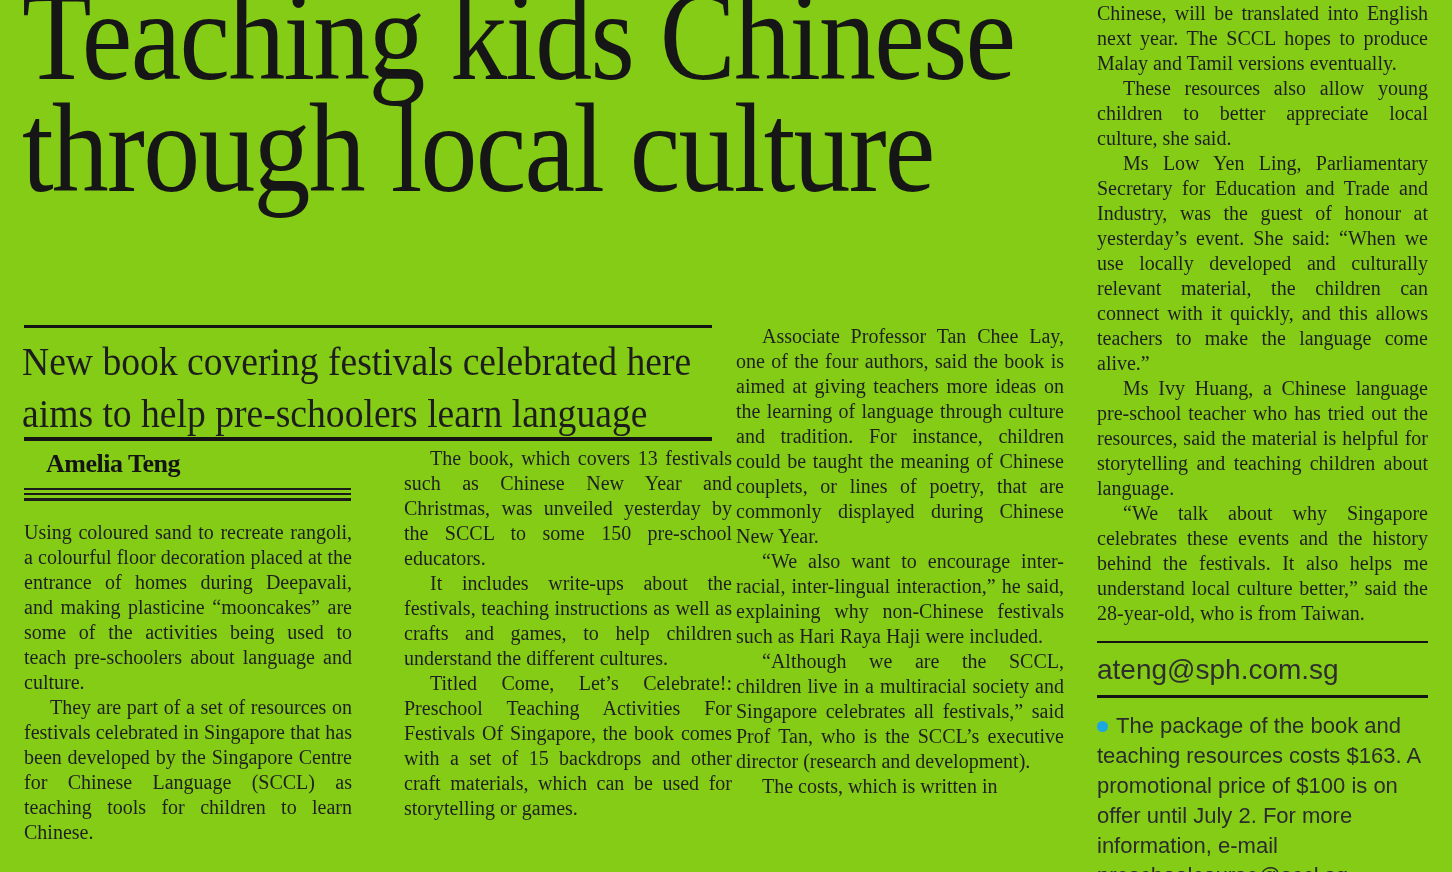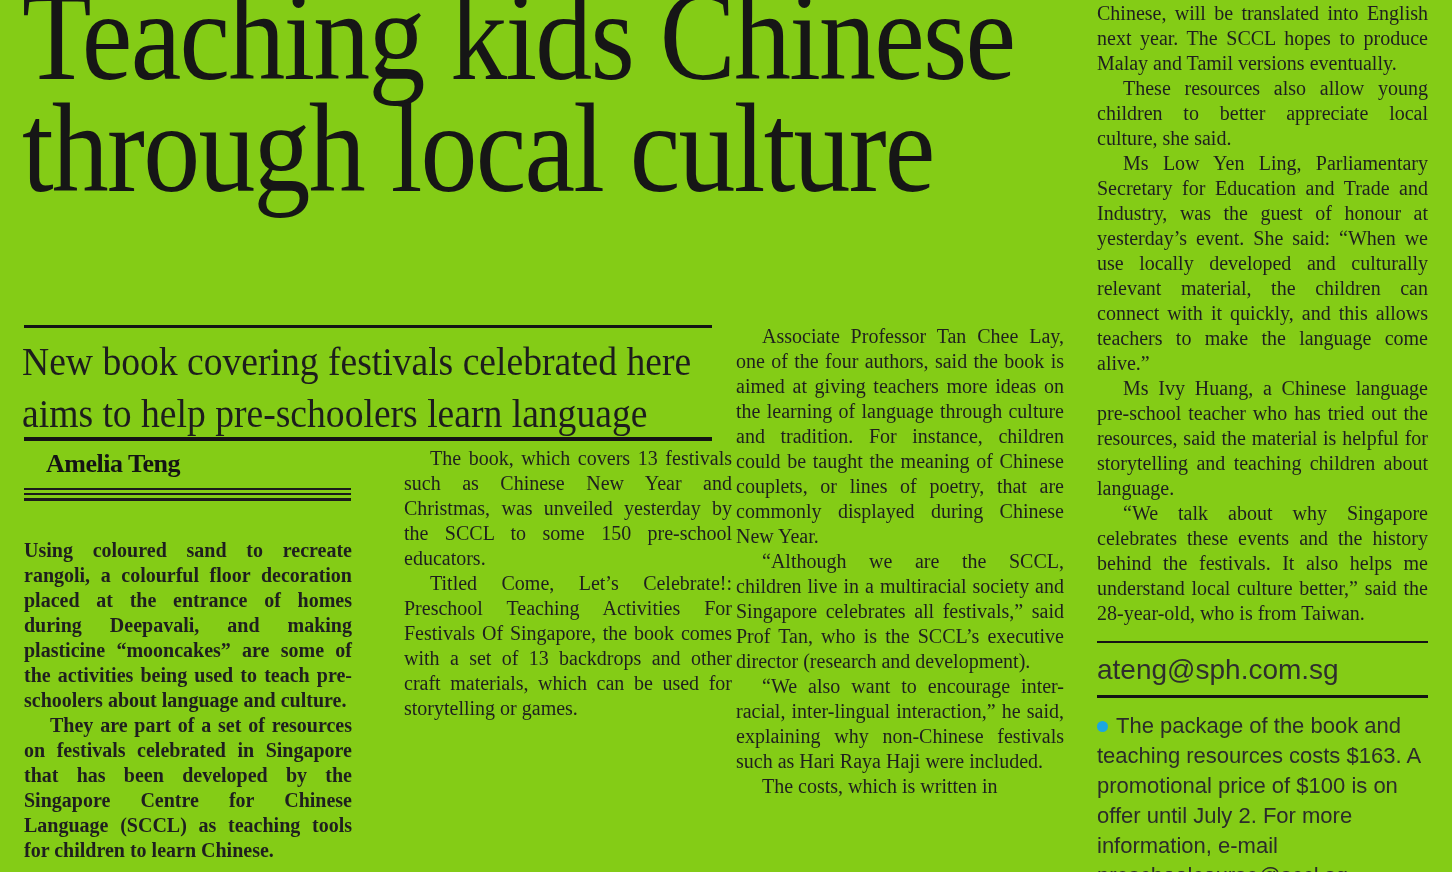--- a/index.html
+++ b/index.html
@@ -64,21 +64,21 @@
   
   .column {
     position: absolute;
     font-size: 20px;
     line-height: 25px;
     text-align: justify;
     color: #1f1f1f;
   }
   .column p { text-indent: 26px; }
   .column.flush-first p:first-child { text-indent: 0; }
-  .col1 { left: 24px;   top: 538px; width: 328px; font-weight: bold; }
+  .col1 { left: 24px;   top: 520px; width: 328px; }
   .col2 { left: 404px;  top: 446px; width: 328px; }
   .col3 { left: 736px;  top: 324px; width: 328px; }
   .col4 { left: 1097px; top: 1px;   width: 331px; }
   
   .footer { margin-top: 15px; font-family: "Liberation Sans", sans-serif; text-align: left; }
   .footer .f-rule-thin  { height: 2px; background: #141414; }
   .footer .f-rule-thick { height: 3px; background: #141414; }
   .footer .email {
     font-size: 28px;
     color: #2e2e2e;
@@ -129,27 +129,28 @@
     <div class="r3"></div>
   </div>
 
   <div class="column col1 flush-first">
       <p>Using coloured sand to recreate rangoli, a colourful floor decoration placed at the entrance of homes during Deepavali, and making plasticine “mooncakes” are some of the activities being used to teach pre-schoolers about language and culture.</p>
       <p>They are part of a set of resources on festivals celebrated in Singapore that has been developed by the Singapore Centre for Chinese Language (SCCL) as teaching tools for children to learn Chinese.</p>
     </div>
 
   <div class="column col2">
       <p>The book, which covers 13 festivals such as Chinese New Year and Christmas, was unveiled yesterday by the SCCL to some 150 pre-school educators.</p>
-      <p>Titled Come, Let’s Celebrate!: Preschool Teaching Activities For Festivals Of Singapore, the book comes with a set of 13 backdrops and other craft materials, which can be used for storytelling or games.</p>
+      <p>It includes write-ups about the festivals, teaching instructions as well as crafts and games, to help children understand the different cultures.</p>
+      <p>Titled Come, Let’s Celebrate!: Preschool Teaching Activities For Festivals Of Singapore, the book comes with a set of 15 backdrops and other craft materials, which can be used for storytelling or games.</p>
     </div>
 
   <div class="column col3">
       <p>Associate Professor Tan Chee Lay, one of the four authors, said the book is aimed at giving teachers more ideas on the learning of language through culture and tradition. For instance, children could be taught the meaning of Chinese couplets, or lines of poetry, that are commonly displayed during Chinese New Year.</p>
+      <p>“We also want to encourage inter-racial, inter-lingual interaction,” he said, explaining why non-Chinese festivals such as Hari Raya Haji were included.</p>
       <p>“Although we are the SCCL, children live in a multiracial society and Singapore celebrates all festivals,” said Prof Tan, who is the SCCL’s executive director (research and development).</p>
-      <p>“We also want to encourage inter-racial, inter-lingual interaction,” he said, explaining why non-Chinese festivals such as Hari Raya Haji were included.</p>
       <p>The costs, which is written in</p>
     </div>
 
   <div class="column col4 flush-first">
     <div class="column flush-first" style="position:static;width:auto;">
         <p>Chinese, will be translated into English next year. The SCCL hopes to produce Malay and Tamil versions eventually.</p>
         <p>These resources also allow young children to better appreciate local culture, she said.</p>
         <p>Ms Low Yen Ling, Parliamentary Secretary for Education and Trade and Industry, was the guest of honour at yesterday’s event. She said: “When we use locally developed and culturally relevant material, the children can connect with it quickly, and this allows teachers to make the language come alive.”</p>
         <p>Ms Ivy Huang, a Chinese language pre-school teacher who has tried out the resources, said the material is helpful for storytelling and teaching children about language.</p>
         <p>“We talk about why Singapore celebrates these events and the history behind the festivals. It also helps me understand local culture better,” said the 28-year-old, who is from Taiwan.</p>

